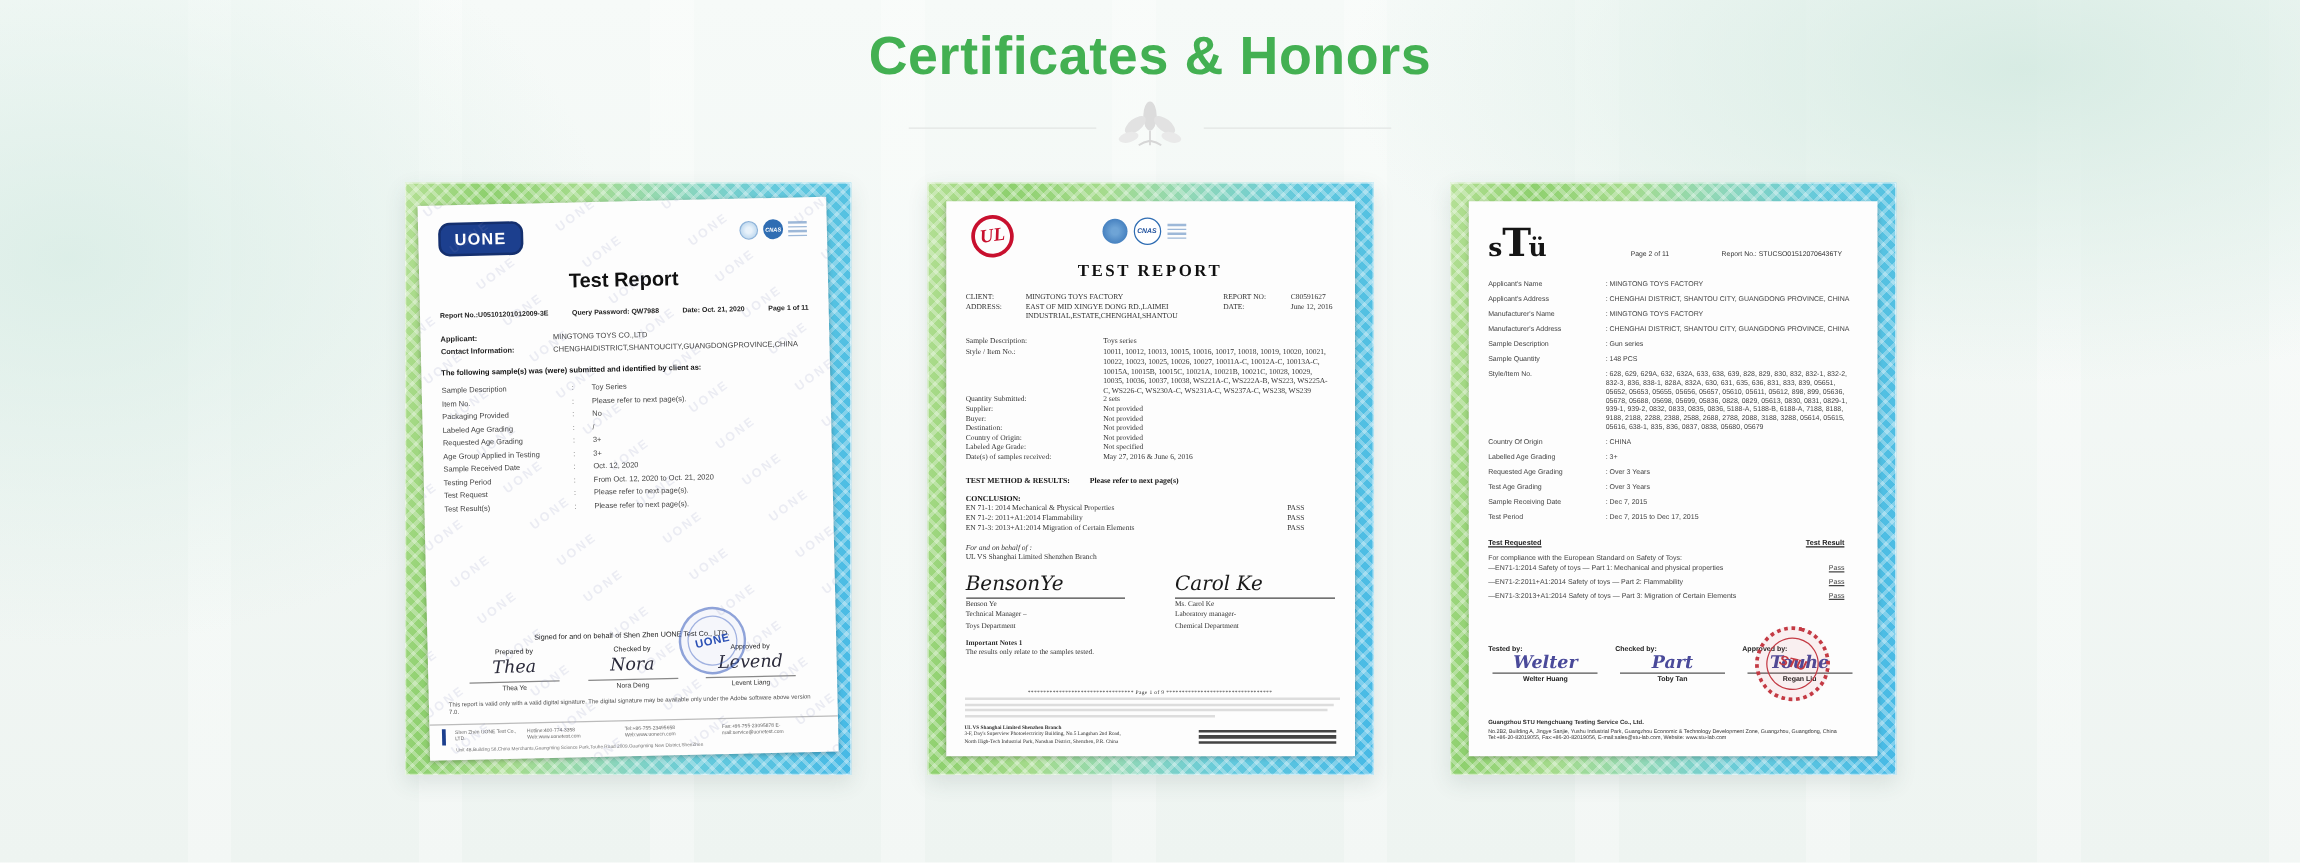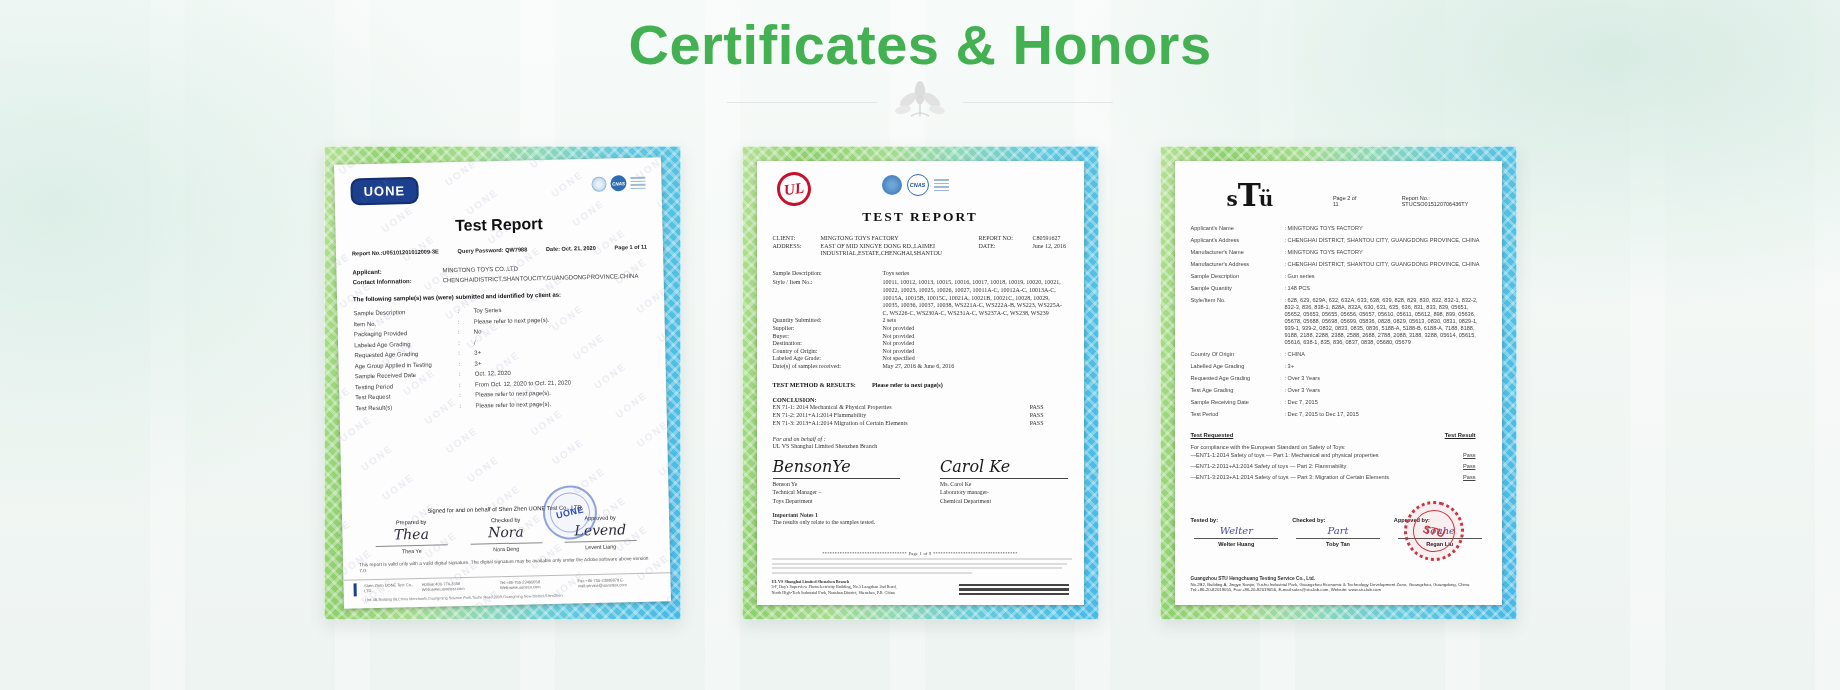--- a/index.html
+++ b/index.html
@@ -8,21 +8,21 @@
     font-family:"Liberation Sans", sans-serif;
     background:
       radial-gradient(900px 420px at 88% 8%, rgba(210,233,224,.85), rgba(210,233,224,0) 60%),
       radial-gradient(700px 500px at 3% 30%, rgba(213,235,227,.75), rgba(213,235,227,0) 62%),
       repeating-linear-gradient(90deg, rgba(255,255,255,0) 0 150px, rgba(255,255,255,.30) 150px 185px),
       linear-gradient(180deg,#f6faf8 0%,#eef4f1 100%);
   }
   
   .header{ text-align:center; padding-top:14px; }
   .eyebrow{ color:#ed7b28; font-family:"DejaVu Serif", serif; font-style:italic; font-weight:700; font-size:27px; line-height:30px; letter-spacing:1px;}
-  .title{ color:#43b052; font-weight:700; font-size:56px; line-height:46px; margin-top:8px; letter-spacing:.5px;}
+  .title{ color:#43b052; font-weight:700; font-size:43px; line-height:46px; margin-top:8px; letter-spacing:.5px;}
   .ornament{ display:flex; align-items:center; justify-content:center; gap:16px; margin-top:14px; height:40px;}
   .ornament .line{ width:150px; height:1px; background:#e2e5e4; }
   
   .certs{ display:flex; justify-content:center; gap:61px; margin-top:24px; }
   .cert{ width:357px; height:474px; position:relative; box-shadow:0 6px 16px rgba(50,80,70,.12); cursor:pointer; }
   .frame{ position:absolute; inset:0;
     background:
       repeating-linear-gradient(45deg, rgba(255,255,255,.30) 0 3px, rgba(255,255,255,0) 3px 8px),
       repeating-linear-gradient(-45deg, rgba(255,255,255,.30) 0 3px, rgba(255,255,255,0) 3px 9px),
       linear-gradient(97deg,#b5e096 0%,#8ed06e 16%,#a5db8c 34%,#8fd7b8 52%,#63c9dd 72%,#46b9e6 100%);
@@ -97,36 +97,36 @@
   .c2-sig-line{ border-top:1px solid #444; margin-top:1px; }
   .c2-sig-name{ font-size:5.8px; line-height:6.8px; margin-top:2px; }
   .c2-notes{ padding:0 16px; margin-top:7px; font-size:5.8px; line-height:7px; }
   .c2-notes b{ display:block; }
   .c2-pageline{ text-align:center; font-size:4.4px; color:#333; letter-spacing:.3px; }
   .tinybar{ height:2px; background:#ddd; margin:2.5px 15px 0; }
   .c2-footer{ display:flex; justify-content:space-between; align-items:flex-end; padding:5px 15px 10px; font-size:4.2px; line-height:5.4px; color:#333; }
   .c2-footer .co{ font-weight:bold; }
   .cnblock i{ display:block; width:110px; height:2.5px; background:#444; margin-top:2px; }
   
-  .c3-header{ display:flex; align-items:flex-end; padding:32px 16px 0; height:52px;margin-left:36px; }
+  .c3-header{ display:flex; align-items:flex-end; padding:32px 16px 0; height:52px; }
   .stu-logo{ font-family:"DejaVu Serif", serif; font-weight:bold; color:#151515; width:78px; }
   .stu-logo .s{ font-size:20px; } .stu-logo .t{ font-size:31px; letter-spacing:-2px; } .stu-logo .u{ font-size:20px; }
   .c3-meta{ display:flex; gap:42px; font-size:5.5px; color:#333; padding-bottom:6px; margin-left:36px; }
   .c3-rows{ padding:0 16px; margin-top:12px; font-size:5.6px; }
   .r3{ display:grid; grid-template-columns:94px auto; line-height:7px; margin-bottom:5px; }
   .r3 .val::before{ content:": "; }
   .c3-test-head{ display:flex; justify-content:space-between; padding:0 26px 0 16px; margin-top:9px; font-size:5.8px; font-weight:bold; color:#222; }
   .c3-test-head span{ text-decoration:underline; }
   .c3-compliance{ padding:0 16px; margin-top:6px; font-size:5.6px; }
   .c3-standards .strow{ display:flex; justify-content:space-between; padding:0 26px 0 16px; font-size:5.6px; line-height:11px; }
   .c3-standards .res{ text-decoration:underline; }
   .c3-sigs{ display:flex; gap:10px; padding:0 16px; position:relative; margin-top:4px; }
   .c3-sig-col{ width:100px; text-align:center; }
   .c3-sig-role{ font-size:5.6px; font-weight:bold; color:#222; text-align:left; }
-  .c3-sig-script{ font-family:"DejaVu Serif", serif; font-style:italic; font-size:10px; color:#4a4a9a; height:15px; line-height:15px; }
+  .c3-sig-script{ font-family:"DejaVu Serif", serif; font-style:italic; font-size:14px; color:#4a4a9a; height:15px; line-height:15px;font-weight:bold; }
   .c3-sig-line{ border-top:1px solid #555; width:84px; margin:0 auto; }
   .c3-sig-name{ font-size:5.6px; font-weight:bold; margin-top:2px; color:#222; }
   .c3-stamp{ position:absolute; right:38px; bottom:44px; width:60px; height:60px; border-radius:50%;
              border:3px dotted #c43a44; background:rgba(200,60,70,.07);
              display:flex; align-items:center; justify-content:center; transform:rotate(14deg); }
   .c3-stamp .inner{ width:42px; height:42px; border-radius:50%; border:1.5px solid #c43a44; color:#c43a44;
              display:flex; align-items:center; justify-content:center; font-weight:bold; font-size:11px; font-style:italic; }
   .c3-footer{ padding:0 16px 12px; font-size:4.3px; line-height:5.6px; color:#333; }
   .c3-footer .co{ font-weight:bold; font-size:4.8px; }
 </style>

